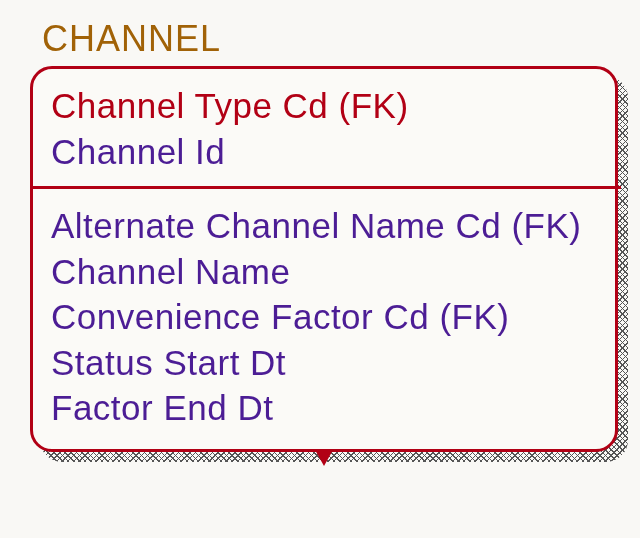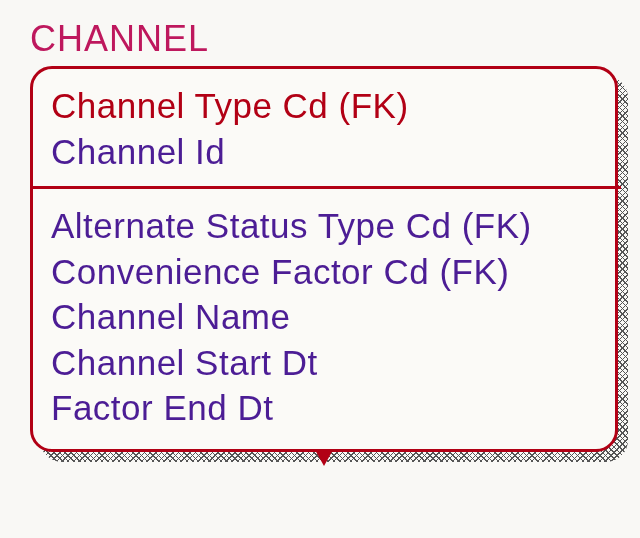--- a/index.html
+++ b/index.html
@@ -10,22 +10,22 @@
     font-family: "Arial Narrow", "Helvetica Neue", Arial, sans-serif;
     font-stretch: condensed;
     overflow: hidden;
   }
   .wrap {
     padding: 18px 22px;
   }
   .title {
     font-size: 36px;
     letter-spacing: 1px;
-    color: #be185d;
-    margin: 0 0 6px 8px;
+    color: #a16207;
+    margin: 0 0 6px 20px;
     font-weight: 400;
   }
   .entity {
     position: relative;
     margin-left: 8px;
     width: 588px;
   }
   .shadow {
     position: absolute;
     top: 10px;
@@ -75,24 +75,24 @@
   <div class="title">CHANNEL</div>
   <div class="entity">
     <div class="shadow"></div>
     <div class="box">
       <div class="section">
         <div class="row pk">Channel Type Cd (FK)</div>
         <div class="row">Channel Id</div>
       </div>
       <hr class="divider">
       <div class="section">
-        <div class="row">Alternate Status Type Cd (FK)</div>
+        <div class="row">Alternate Channel Name Cd (FK)</div>
+        <div class="row">Channel Name</div>
         <div class="row">Convenience Factor Cd (FK)</div>
-        <div class="row">Channel Name</div>
-        <div class="row">Channel Start Dt</div>
+        <div class="row">Status Start Dt</div>
         <div class="row">Factor End Dt</div>
       </div>
     </div>
     <svg class="arrow" width="18" height="16">
       <polygon points="9,16 0,0 18,0" fill="#b20015"></polygon>
     </svg>
   </div>
 </div>
 
 </body></html>

